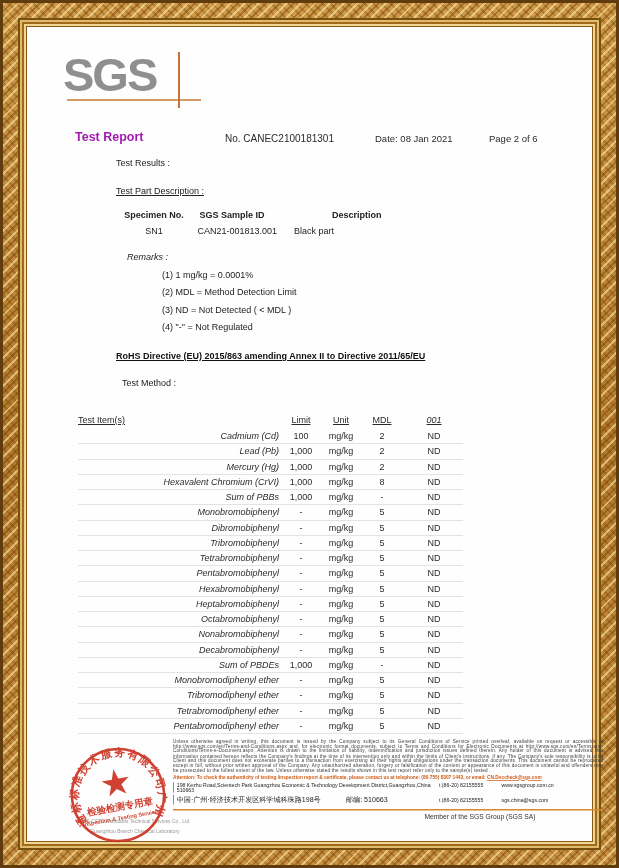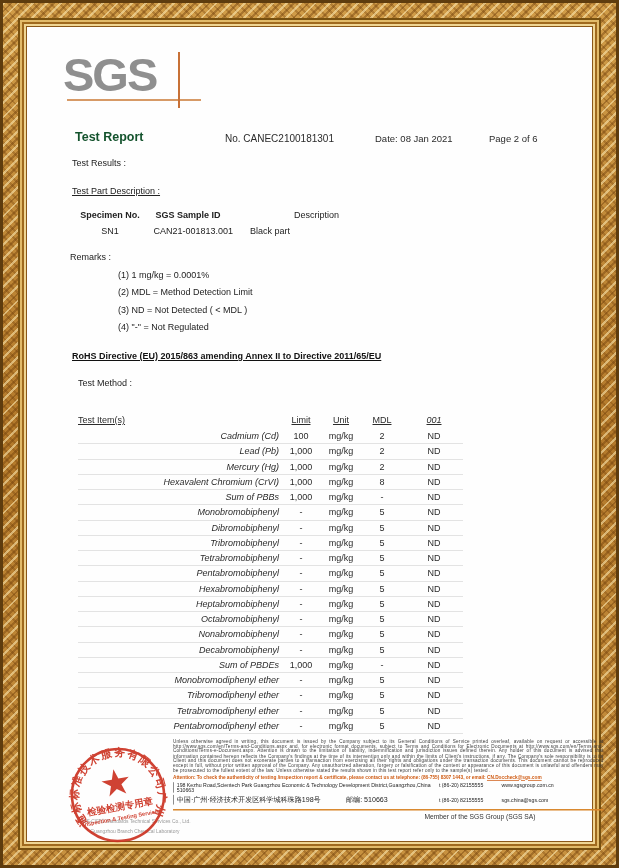--- a/index.html
+++ b/index.html
@@ -21,36 +21,36 @@
     position:absolute;inset:27px;background:#fefefe;
     box-shadow:0 0 0 1px #8a5718,0 0 0 3px #f0d694,0 0 0 5px #a06a1e,0 0 0 7px #e2bb6a,0 0 0 9px #77500f;
     font-size:9px;color:#2b2b2b;
   }
   .abs{position:absolute;}
   
   .logo-text{left:36px;top:26px;font-size:47px;font-weight:bold;color:#8f8f8f;letter-spacing:-2px;line-height:44px;}
   .logo-hline{left:40px;top:72px;width:134px;height:2px;background:#d79a66;}
   .logo-vline{left:151px;top:25px;width:2px;height:56px;background:#c87137;}
   
-  .rpt-title{left:48px;top:103px;font-size:12.5px;font-weight:bold;color:#14532d;}
+  .rpt-title{left:48px;top:103px;font-size:12.5px;font-weight:bold;color:#a21caf;}
   .rpt-no{left:198px;top:106px;font-size:10px;}
   .rpt-date{left:348px;top:106px;font-size:9.5px;}
   .rpt-page{left:462px;top:106px;font-size:9.5px;}
-  .lbl{font-size:9px;color:#222;}
+  .lbl{font-size:9px;color:#222;margin-left:44px;}
   .u{text-decoration:underline;}
   .test-results{left:45px;top:131px;}
   .tpd{left:45px;top:159px;}
   
   .sp-h1{left:48px;top:183px;width:70px;text-align:center;font-weight:bold;}
   .sp-h2{left:116px;top:183px;width:90px;text-align:center;font-weight:bold;}
-  .sp-h3{left:223px;top:183px;font-weight:normal;padding-left:44px;}
+  .sp-h3{left:217px;top:183px;font-weight:bold;padding-left:44px;}
   .sp-v1{left:48px;top:199px;width:70px;text-align:center;}
   .sp-v2{left:116px;top:199px;width:90px;text-align:right;}
   .sp-v3{left:223px;top:199px;}
-  .remarks-lbl{left:43px;top:225px;}
+  .remarks-lbl{left:56px;top:225px;font-style:italic;}
   .rk0{left:91px;top:243px;} .rk1{left:91px;top:260px;}
   .rk2{left:91px;top:278px;} .rk3{left:91px;top:295px;}
   .rohs{left:45px;top:324px;font-weight:bold;text-decoration:underline;color:#111;}
   .tm-lbl{left:51px;top:351px;}
   .tm-txt{left:118px;top:351px;width:465px;line-height:15px;}
   
   table.results{left:51px;top:388px;border-collapse:collapse;table-layout:fixed;width:385px;}
   .results col.ci{width:201px;} .results col.cl{width:44px;} .results col.cu{width:36px;}
   .results col.cm{width:46px;} .results col.cr{width:58px;}
   .results th{font-weight:normal;text-decoration:underline;font-size:9px;padding:0 0 4px 0;text-align:center;vertical-align:top;}

